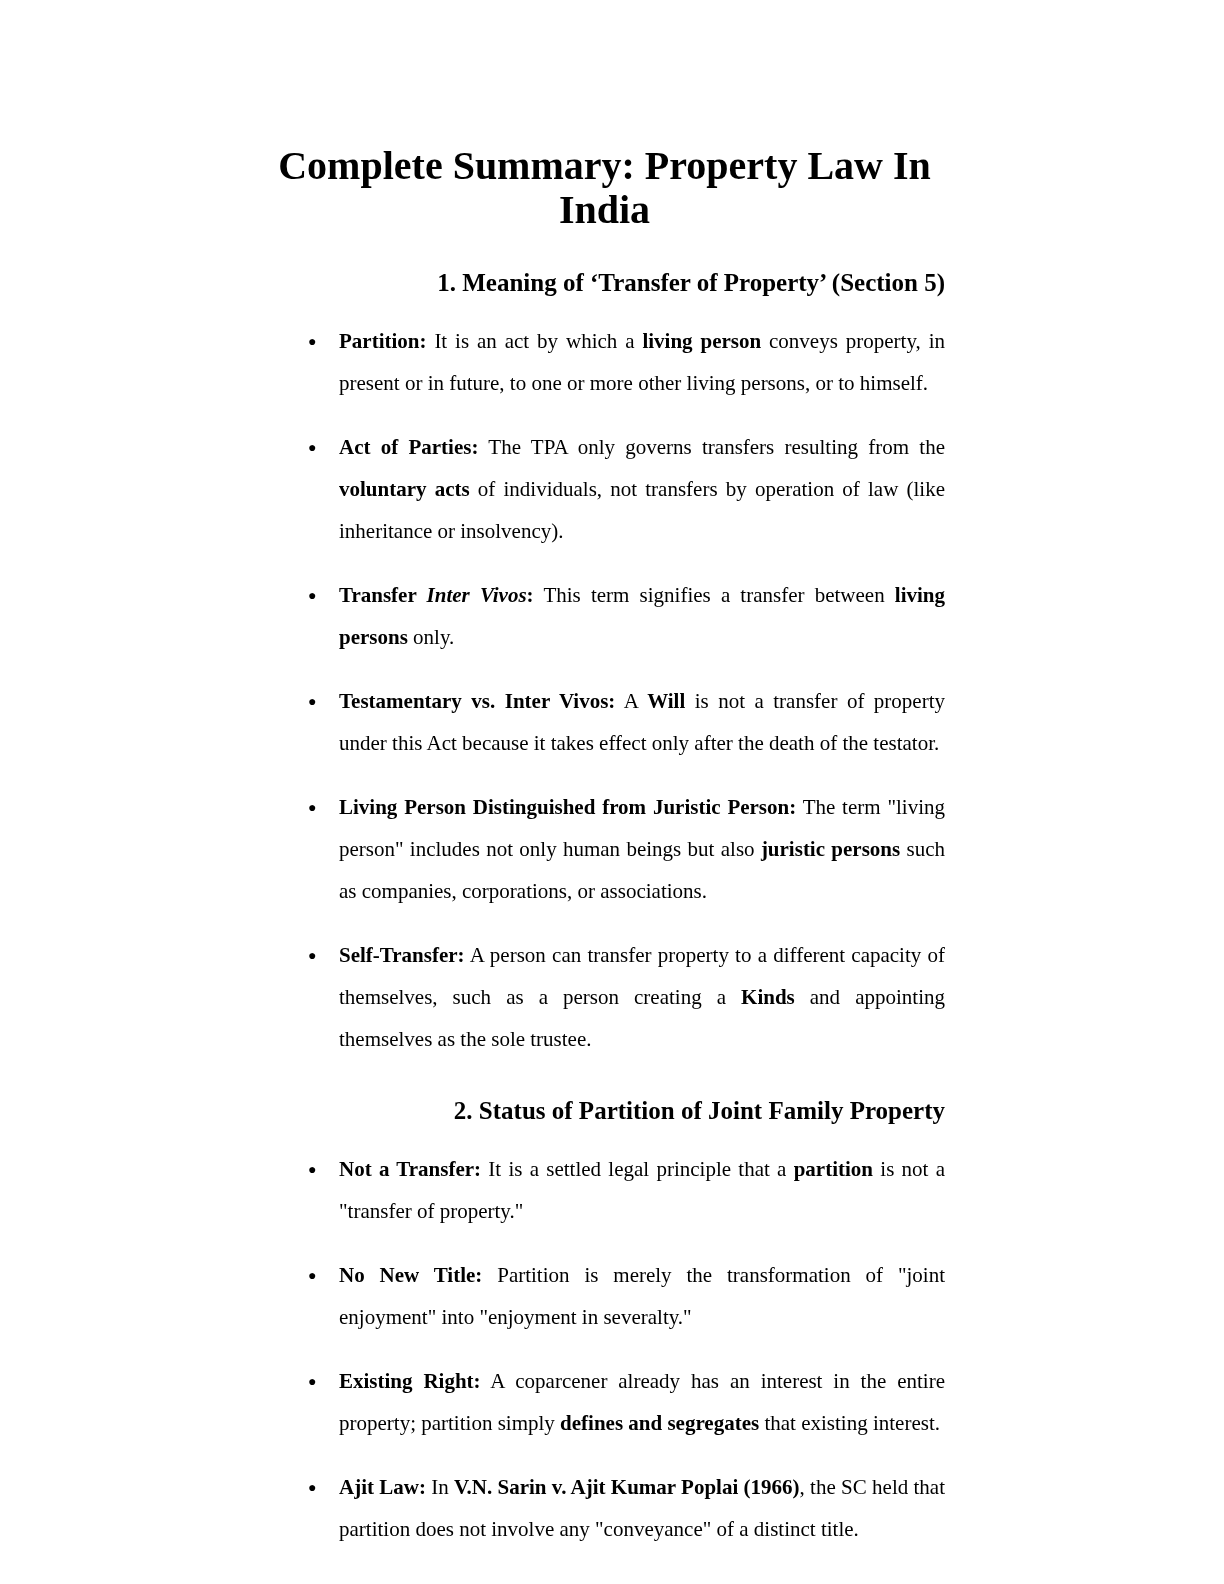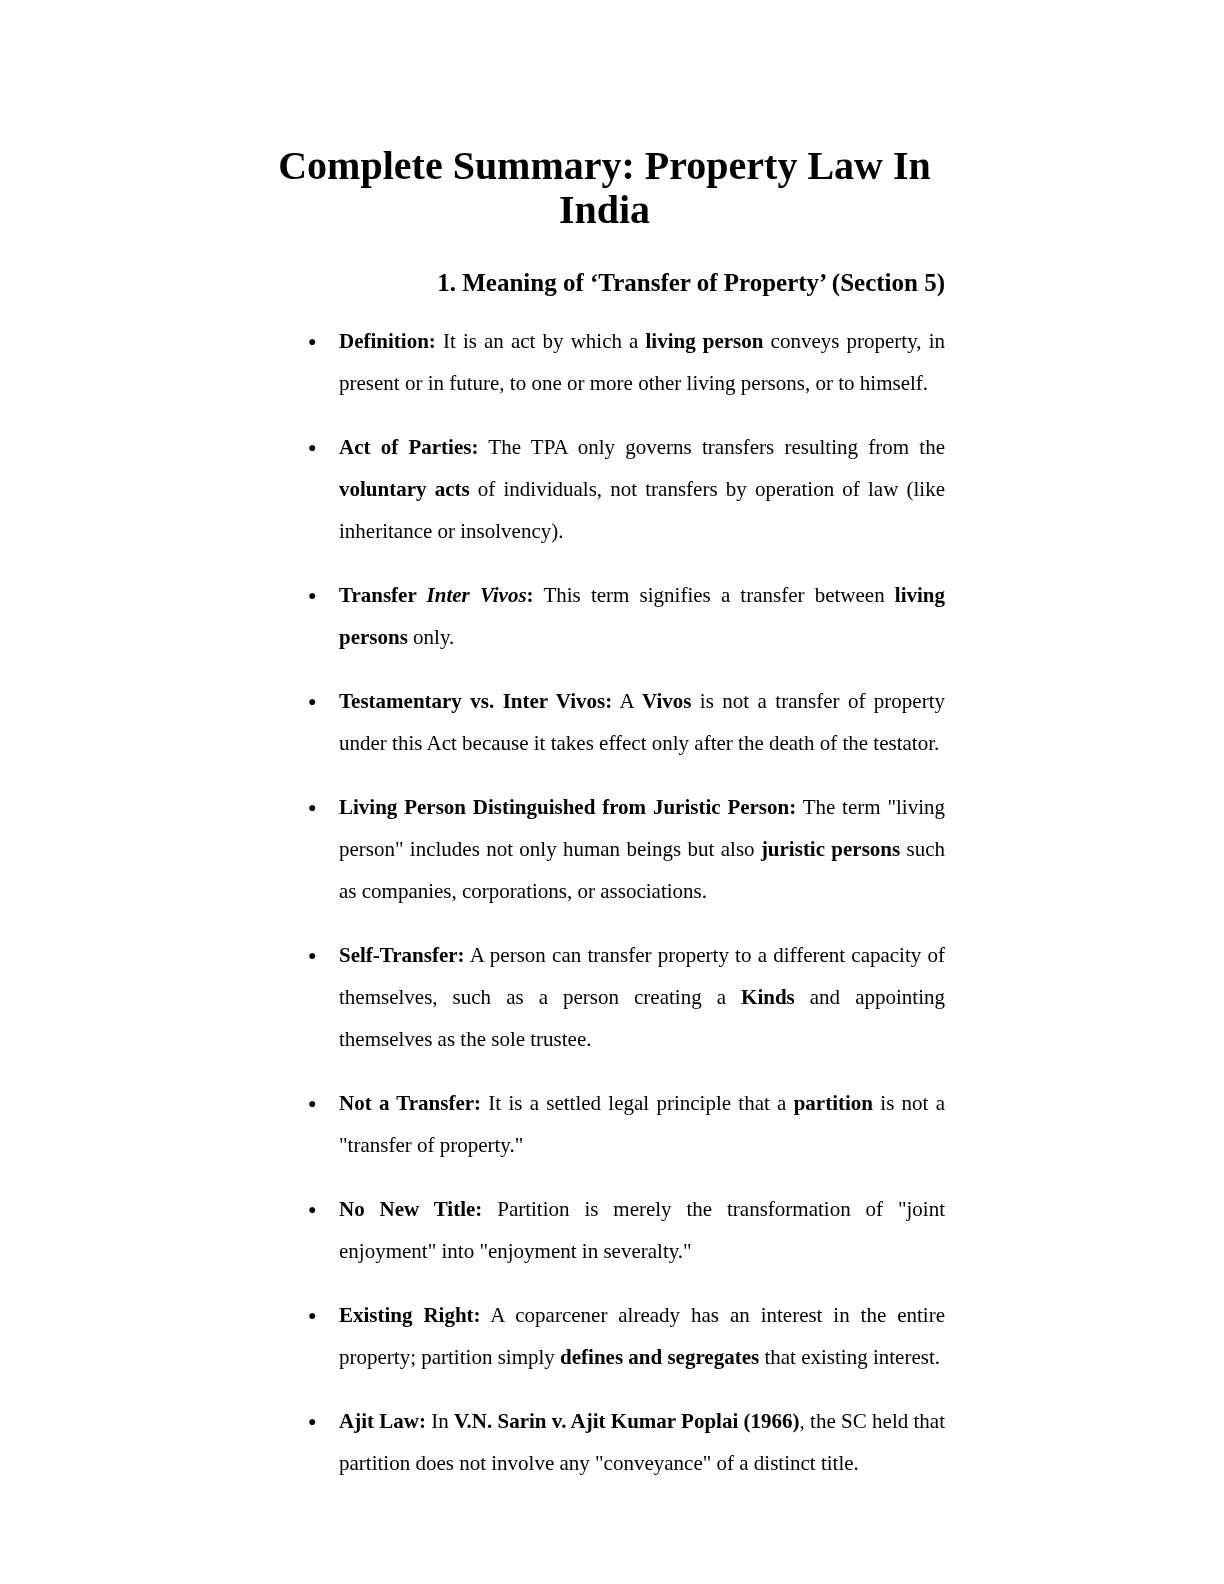--- a/index.html
+++ b/index.html
@@ -70,27 +70,28 @@
   .seg-bi { font-weight: 700; font-style: italic; }
 </style>
 </head>
 <body>
 
 <main class="page">
   <h1 class="doc-title">Complete Summary: Property Law In India</h1>
   <div id="doc-body">
       <h3 class="section-heading">1. Meaning of ‘Transfer of Property’ (Section 5)</h3>
       <ul class="bullet-list">
-        <li><span class="marker">●</span><span class="seg-b">Definition:</span><span class="seg-r"> It is an act by which a </span><span class="seg-b">living person</span><span class="seg-r"> conveys property, in present or in future, to one or more other living persons, or to himself.</span></li>
+        <li><span class="marker">●</span><span class="seg-b">Partition:</span><span class="seg-r"> It is an act by which a </span><span class="seg-b">living person</span><span class="seg-r"> conveys property, in present or in future, to one or more other living persons, or to himself.</span></li>
         <li><span class="marker">●</span><span class="seg-b">Act of Parties:</span><span class="seg-r"> The TPA only governs transfers resulting from the </span><span class="seg-b">voluntary acts</span><span class="seg-r"> of individuals, not transfers by operation of law (like inheritance or insolvency).</span></li>
         <li><span class="marker">●</span><span class="seg-b">Transfer </span><span class="seg-bi">Inter Vivos</span><span class="seg-b">:</span><span class="seg-r"> This term signifies a transfer between </span><span class="seg-b">living persons</span><span class="seg-r"> only.</span></li>
-        <li><span class="marker">●</span><span class="seg-b">Testamentary vs. Inter Vivos:</span><span class="seg-r"> A </span><span class="seg-b">Vivos</span><span class="seg-r"> is not a transfer of property under this Act because it takes effect only after the death of the testator.</span></li>
+        <li><span class="marker">●</span><span class="seg-b">Testamentary vs. Inter Vivos:</span><span class="seg-r"> A </span><span class="seg-b">Will</span><span class="seg-r"> is not a transfer of property under this Act because it takes effect only after the death of the testator.</span></li>
         <li><span class="marker">●</span><span class="seg-b">Living Person Distinguished from Juristic Person:</span><span class="seg-r"> The term "living person" includes not only human beings but also </span><span class="seg-b">juristic persons</span><span class="seg-r"> such as companies, corporations, or associations.</span></li>
         <li><span class="marker">●</span><span class="seg-b">Self-Transfer:</span><span class="seg-r"> A person can transfer property to a different capacity of themselves, such as a person creating a </span><span class="seg-b">Kinds</span><span class="seg-r"> and appointing themselves as the sole trustee.</span></li>
       </ul>
+      <h3 class="section-heading">2. Status of Partition of Joint Family Property</h3>
       <ul class="bullet-list">
         <li><span class="marker">●</span><span class="seg-b">Not a Transfer:</span><span class="seg-r"> It is a settled legal principle that a </span><span class="seg-b">partition</span><span class="seg-r"> is not a "transfer of property."</span></li>
         <li><span class="marker">●</span><span class="seg-b">No New Title:</span><span class="seg-r"> Partition is merely the transformation of "joint enjoyment" into "enjoyment in severalty."</span></li>
         <li><span class="marker">●</span><span class="seg-b">Existing Right:</span><span class="seg-r"> A coparcener already has an interest in the entire property; partition simply </span><span class="seg-b">defines and segregates</span><span class="seg-r"> that existing interest.</span></li>
         <li><span class="marker">●</span><span class="seg-b">Ajit Law:</span><span class="seg-r"> In </span><span class="seg-b">V.N. Sarin v. Ajit Kumar Poplai (1966)</span><span class="seg-r">, the SC held that partition does not involve any "conveyance" of a distinct title.</span></li>
       </ul>
     </div>
 </main>
 
 </body></html>

